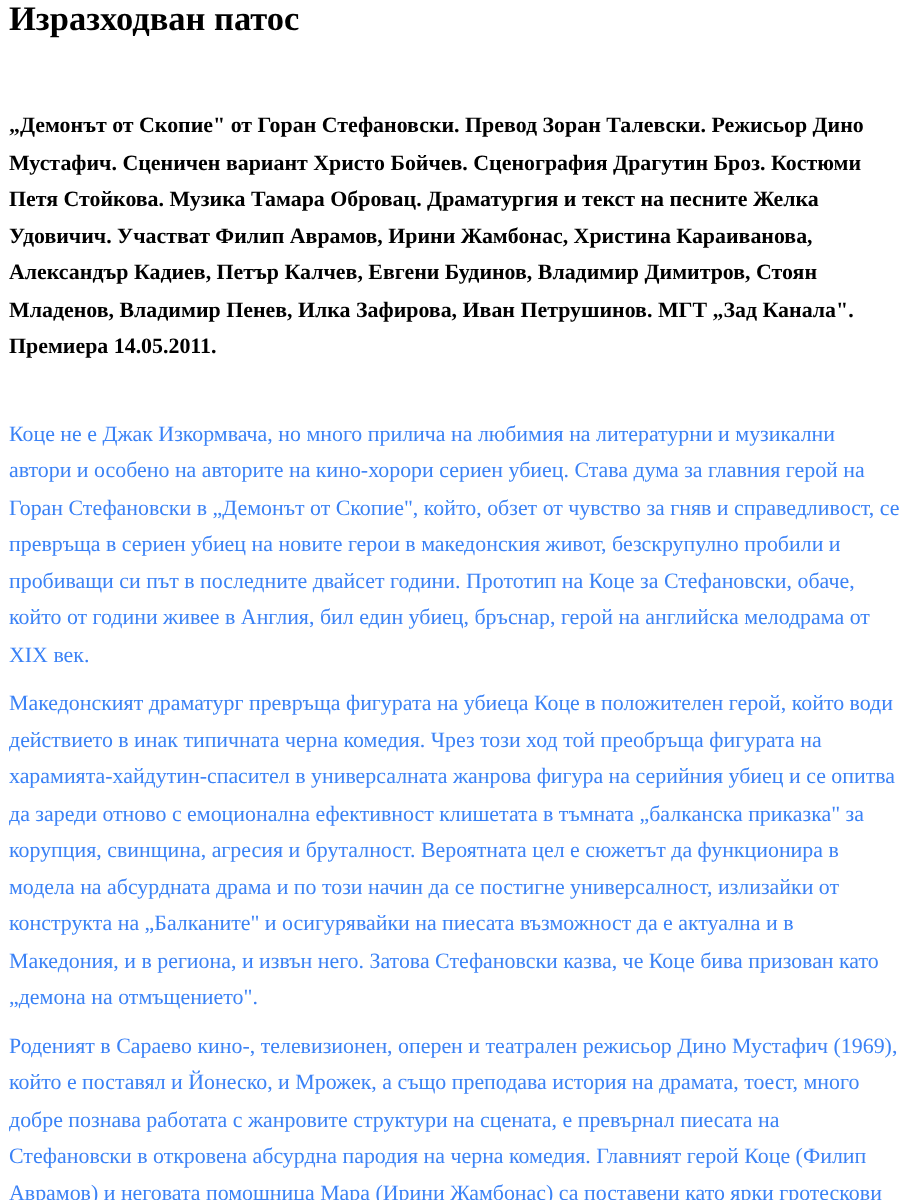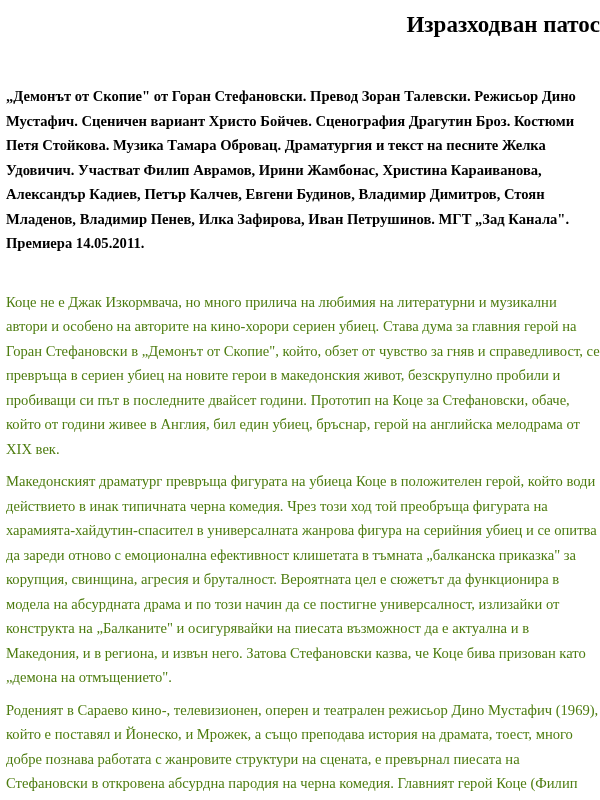--- a/index.html
+++ b/index.html
@@ -3,35 +3,34 @@
 <meta charset="utf-8">
 <style>
   html, body { margin: 0; padding: 0; background: #ffffff; }
   body {
     width: 600px; height: 800px; overflow: hidden;
     font-family: "Liberation Serif", "DejaVu Serif", serif;
     color: #111;
   }
   .page { position: relative; padding: 0 0 0 6px; }
   h1 {
-    margin: 0; padding-top: 12px;
+    margin: 0; padding-top: 0;
     font-size: 23px; line-height: 26px; font-weight: bold;
     color: #000;
-    text-align: right;
   }
   .credits {
     margin: 46px 0 0 0;
     font-size: 14.6px; line-height: 24.5px; font-weight: bold;
     color: #000;
     width: 592px;
   }
   .body-p {
     margin: 0 0 8px 0;
     font-size: 14.6px; line-height: 24.5px;
-    color: #4d7c0f;
+    color: #3b82f6;
     width: 594px;
   }
   .first-body { margin-top: 34px; }
 </style>
 </head>
 <body>
 
 <div class="page">
   <h1>Изразходван патос</h1>
   <p class="credits">„Демонът от Скопие" от Горан Стефановски. Превод Зоран Талевски. Режисьор Дино Мустафич. Сценичен вариант Христо Бойчев. Сценография Драгутин Броз. Костюми Петя Стойкова. Музика Тамара Обровац. Драматургия и текст на песните Желка Удовичич. Участват Филип Аврамов, Ирини Жамбонас, Христина Караиванова, Александър Кадиев, Петър Калчев, Евгени Будинов, Владимир Димитров, Стоян Младенов, Владимир Пенев, Илка Зафирова, Иван Петрушинов. МГТ „Зад Канала". Премиера 14.05.2011.</p>

